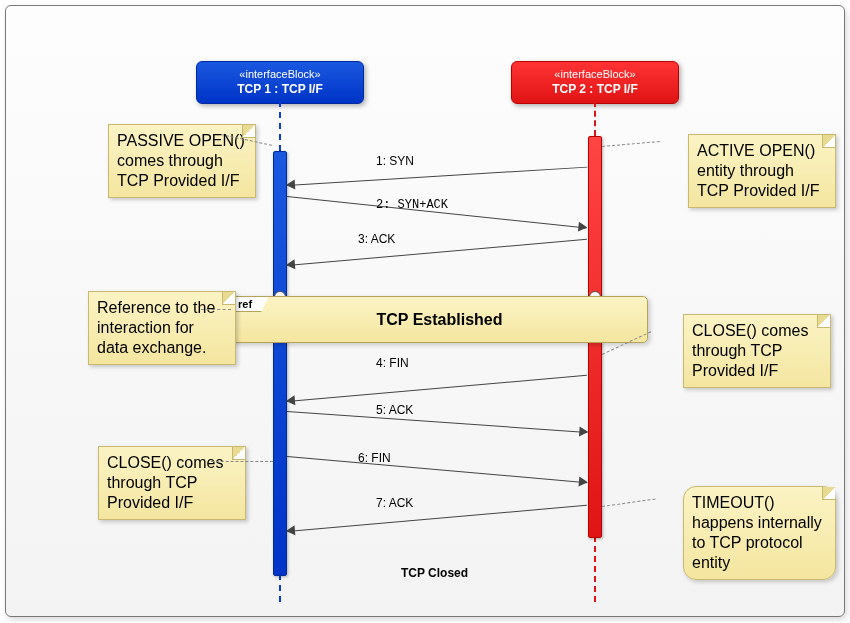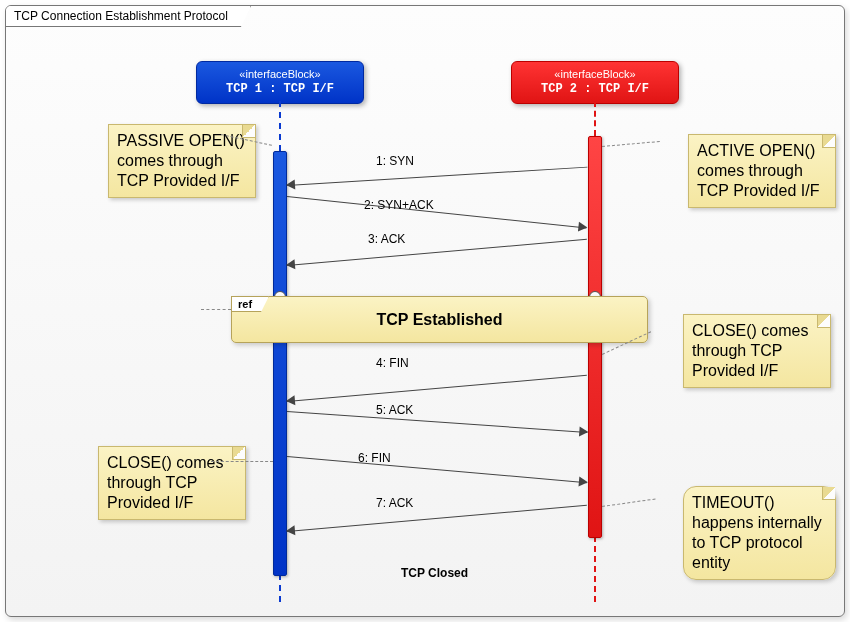--- a/index.html
+++ b/index.html
@@ -36,21 +36,21 @@
     position: absolute;
     width: 150px;
     text-align: center;
     color: #fff;
     padding: 6px 8px;
     border-radius: 6px;
     line-height: 1.25;
     box-shadow: 2px 2px 5px rgba(0,0,0,0.3);
   }
   .lifeline-head .stereo { font-size: 11px; }
-  .lifeline-head .name { font-weight: bold; font-size: 12px; font-family: Liberation Mono, monospace; }
+  .lifeline-head .name { font-weight: bold; font-size: 12px; }
   .blue-head { background: linear-gradient(#1a58e0, #0033c7); border: 1px solid #0029a0; }
   .red-head  { background: linear-gradient(#f33, #e01414); border: 1px solid #b00; }
 
   .lifeline-dash {
     position: absolute;
     width: 0;
     border-left: 2px dashed;
   }
   .blue-dash { border-color: #0a3ad0; }
   .red-dash  { border-color: #e01414; }
@@ -153,21 +153,20 @@
   .closed-text {
     position: absolute;
     font-weight: bold;
     font-size: 12px;
   }
 </style>
 </head>
 <body>
 
 <div class="frame">
-  <div class="frame-title-tab">TCP Connection Establishment Protocol</div>
 
   <div class="lifeline-head blue-head" style="left:190px; top:55px;">
     <div class="stereo">«interfaceBlock»</div>
     <div class="name">TCP 1 : TCP I/F</div>
   </div>
   <div class="lifeline-head red-head" style="left:505px; top:55px;">
     <div class="stereo">«interfaceBlock»</div>
     <div class="name">TCP 2 : TCP I/F</div>
   </div>
 
@@ -179,24 +178,24 @@
   <div class="activation blue-act" style="left:267px; top:145px; height:423px;"></div>
   <div class="activation red-act" style="left:582px; top:130px; height:400px;"></div>
 
   <div class="found-circle" style="left:268px; top:285px;"></div>
   <div class="found-circle" style="left:583px; top:285px;"></div>
 
   <div class="arrow left" style="left:281px; top:179px; width:301px; transform: rotate(-3.5deg); transform-origin: left center;"></div>
   <div class="msg-label" style="left:370px; top:148px; width:120px;">1: SYN</div>
 
   <div class="arrow right" style="left:281px; top:190px; width:301px; transform: rotate(6deg); transform-origin: left center;"></div>
-  <div class="msg-label" style="left:358px; top:192px; width:120px;">2: SYN+ACK</div>
+  <div class="msg-label" style="left:370px; top:192px; width:120px;font-family:Liberation Mono, monospace;">2: SYN+ACK</div>
 
   <div class="arrow left" style="left:281px; top:259px; width:301px; transform: rotate(-5deg); transform-origin: left center;"></div>
-  <div class="msg-label" style="left:362px; top:226px; width:120px;">3: ACK</div>
+  <div class="msg-label" style="left:352px; top:226px; width:120px;">3: ACK</div>
 
   <div class="ref-frame" style="left:225px; top:290px; width:415px; height:45px;">
     <div class="ref-tab">ref</div>
     <div class="ref-title">TCP Established</div>
   </div>
 
   <div class="arrow left" style="left:281px; top:395px; width:301px; transform: rotate(-5deg); transform-origin: left center;"></div>
   <div class="msg-label" style="left:370px; top:350px; width:120px;">4: FIN</div>
 
   <div class="arrow right" style="left:281px; top:405px; width:301px; transform: rotate(4deg); transform-origin: left center;"></div>
@@ -209,31 +208,35 @@
   <div class="msg-label" style="left:370px; top:490px; width:120px;">7: ACK</div>
 
   <div class="closed-text" style="left:395px; top:560px;">TCP Closed</div>
 
   <div class="note" style="left:75px; top:118px;">
     <div class="note-fold"></div>
     <span>PASSIVE OPEN() comes through TCP Provided I/F</span>
   </div>
   <div class="note-link" style="left:215px; top:128px; width:52px; transform: rotate(12deg); transform-origin:left center;"></div>
 
+  <div class="note" style="left:55px; top:285px;">
+    <div class="note-fold"></div>
+    <span>Reference to the interaction for data exchange.</span>
+  </div>
   <div class="note-link" style="left:195px; top:303px; width:30px;"></div>
 
   <div class="note" style="left:65px; top:440px;">
     <div class="note-fold"></div>
     <span>CLOSE() comes through TCP Provided I/F</span>
   </div>
   <div class="note-link" style="left:205px; top:455px; width:62px;"></div>
 
   <div class="note" style="left:655px; top:128px;">
     <div class="note-fold"></div>
-    <span>ACTIVE OPEN() comes through TCP Provided I/F</span>
+    <span>ACTIVE OPEN() entity through TCP Provided I/F</span>
   </div>
   <div class="note-link" style="left:596px; top:140px; width:58px; transform: rotate(-5deg); transform-origin:left center;"></div>
 
   <div class="note" style="left:650px; top:308px;">
     <div class="note-fold"></div>
     <span>CLOSE() comes through TCP Provided I/F</span>
   </div>
   <div class="note-link" style="left:596px; top:348px; width:54px; transform: rotate(-25deg); transform-origin:left center;"></div>
 
   <div class="note" style="left:650px; top:480px; width:135px;border-radius:13px;">

